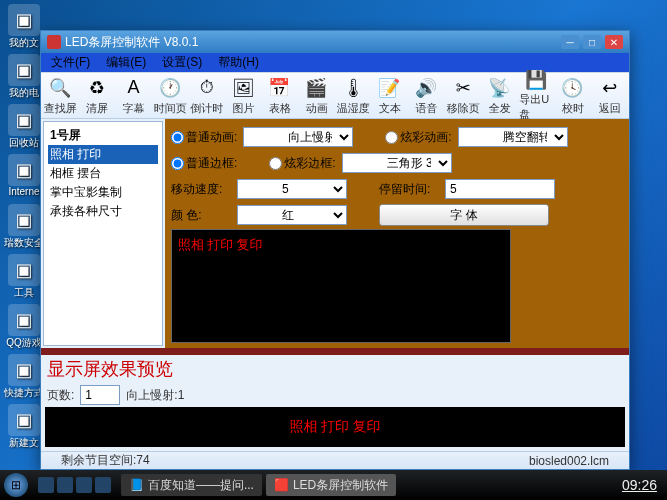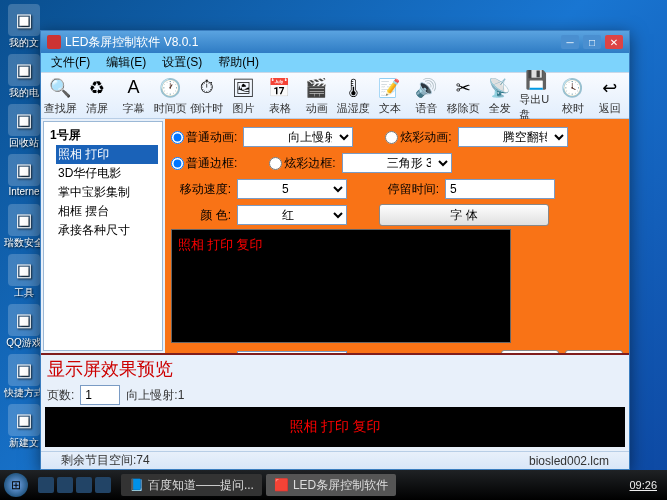--- a/index.html
+++ b/index.html
@@ -8,49 +8,49 @@
 .desk-icon { width:40px; height:46px; display:flex; flex-direction:column; align-items:center; margin-bottom:4px; color:#fff; text-shadow:1px 1px 2px #000; }
 .desk-icon .ico { width:32px; height:32px; background:#fff3; border-radius:4px; display:flex; align-items:center; justify-content:center; font-size:18px; }
 .desk-icon .lbl { font-size:10px; text-align:center; white-space:nowrap; }
 .window { position:absolute; left:40px; top:30px; width:590px; height:440px; background:#f0f0f0; border:1px solid #3a7dbf; box-shadow:0 4px 16px rgba(0,0,0,.5); display:flex; flex-direction:column; }
 .titlebar { height:22px; background:linear-gradient(#5aa3e0,#2f7cc4); display:flex; align-items:center; color:#fff; padding:0 6px; }
 .titlebar .ticon { width:14px; height:14px; background:#c33; border-radius:2px; margin-right:4px; }
 .titlebar .ttl { flex:1; font-size:12px; }
 .winbtns { display:flex; gap:4px; }
 .winbtn { width:18px; height:14px; background:#4a8fd0; color:#fff; display:flex; align-items:center; justify-content:center; font-size:10px; cursor:pointer; border-radius:2px;}
 .winbtn.close{ background:#d44; }
-.menubar { height:20px; background:#7dd3fc; display:flex; align-items:center; padding:0 4px; gap:4px; border-bottom:1px solid #cbd8e8;}
+.menubar { height:20px; background:#1d4ed8; display:flex; align-items:center; padding:0 4px; gap:4px; border-bottom:1px solid #cbd8e8;}
 .menubar span { padding:2px 6px; cursor:pointer; }
 .toolbar { height:46px; background:linear-gradient(#f9fbff,#e2eefc); border-bottom:1px solid #b8cee6; display:flex; align-items:center; padding:0 2px; gap:2px; }
 .tbtn { width:38px; height:42px; display:flex; flex-direction:column; align-items:center; justify-content:center; cursor:pointer; gap:1px; border-radius:3px;}
 .tbtn .ticon2 { width:24px; height:24px; display:flex; align-items:center; justify-content:center; font-size:18px; }
 .tbtn .tlab { font-size:11px; color:#333; }
 .body { flex:1; display:flex; flex-direction:column; background:#e8f0fa; overflow:hidden;}
-.uprow { flex:1; display:flex; overflow:hidden; border-bottom:2px solid #7f1d1d;}
+.uprow { flex:1; display:flex; overflow:hidden; border-bottom:7px solid #7f1d1d;}
 .tree { width:120px; background:#fff; border:1px solid #9bb8d6; margin:2px; padding:4px; overflow:auto; }
-.tree .node { padding:1px 2px; cursor:pointer; margin-left:8px; white-space:nowrap;}
+.tree .node { padding:1px 2px; cursor:pointer; margin-left:0; white-space:nowrap;}
 .tree .root { margin-left:0; font-weight:bold;}
 .tree .selected { background:#1a62b8; color:#fff; }
-.form { flex:1; background:#f97316; padding:6px; position:relative; }
+.form { flex:1; background:#a16207; padding:6px; position:relative; }
 .form-row { display:flex; align-items:center; height:24px; gap:6px; margin-bottom:2px; }
-.form-row label { text-align:right; width:60px; }
+.form-row label { width:60px; }
 .form-row .radio-lbl { display:flex; align-items:center; gap:2px; }
 select,input[type=text] { border:1px solid #7a9bc4; background:#fff; height:20px; padding:0 4px; }
 .sel-w { width:110px;padding-left:40px; }
 .preview-box { width:340px; height:114px; background:#000; border:1px solid #666; color:red; padding:6px; font-size:13px; font-family:SimSun; }
 .btn { height:22px; padding:0 16px; background:linear-gradient(#fefefe,#e0e0e0); border:1px solid #888; border-radius:3px; cursor:pointer; }
 .playhdr { display:flex; align-items:center; gap:6px; padding:2px 6px; color:#333;}
 .playhdr .big { font-size:18px; color:#c00; font-family:SimSun;}
 .playback { height:40px; background:#000; margin:0 4px 4px; display:flex; align-items:center; justify-content:center; color:red; font-size:14px; font-family:SimSun; }
 .status { height:18px; background:linear-gradient(#e8f0fa,#d8e6f8); border-top:1px solid #b8cee6; display:flex; align-items:center; padding:0 20px; color:#333; justify-content:space-between;}
 .taskbar { position:absolute; left:0; bottom:0; width:100%; height:30px; background:linear-gradient(#1f2225,#000); display:flex; align-items:center; padding:0 4px; gap:4px;}
 .start { width:24px; height:24px; border-radius:50%; background:radial-gradient(circle,#7ae,#035); display:flex; align-items:center; justify-content:center; cursor:pointer;}
 .tb-item { height:22px; padding:0 8px; background:#333; color:#ddd; display:flex; align-items:center; gap:4px; border-radius:2px; cursor:pointer; font-size:11px;}
 .tb-item.active{ background:#555; }
-.clock { margin-left:auto; color:#eee; font-size:11px; padding:0 6px;text-decoration:underline;}
+.clock { margin-left:auto; color:#eee; font-size:14px; padding:0 6px;text-decoration:underline;}
 .ql { display:flex; gap:3px; padding:0 6px;}
 .ql div{ width:16px; height:16px; background:#246; border-radius:2px; cursor:pointer;}
 input[type=radio]{ margin:0;}
 </style>
 </head>
 <body>
 
 <div class="desk-icons">
     <div class="desk-icon">
       <div class="ico">▣</div>
@@ -171,23 +171,22 @@
         <div class="ticon2">↩</div>
         <div class="tlab">返回</div>
       </div>
     </div>
   <div class="body">
     <div class="uprow">
       <div class="tree">
         <div class="node root">1号屏</div>
         <div>
             <div class="node selected">照相 打印</div>
-            <div class="node">3D华仔电影</div>
+            <div class="node">相框 摆台</div>
             <div class="node">掌中宝影集制</div>
-            <div class="node">相框 摆台</div>
             <div class="node">承接各种尺寸</div>
           </div>
       </div>
       <div class="form">
         <div class="form-row">
           <span class="radio-lbl">
               <input type="radio" checked="" style="">
               <span>普通动画:</span>
             </span>
           <select class="sel-w"><option>向上慢射</option></select>

